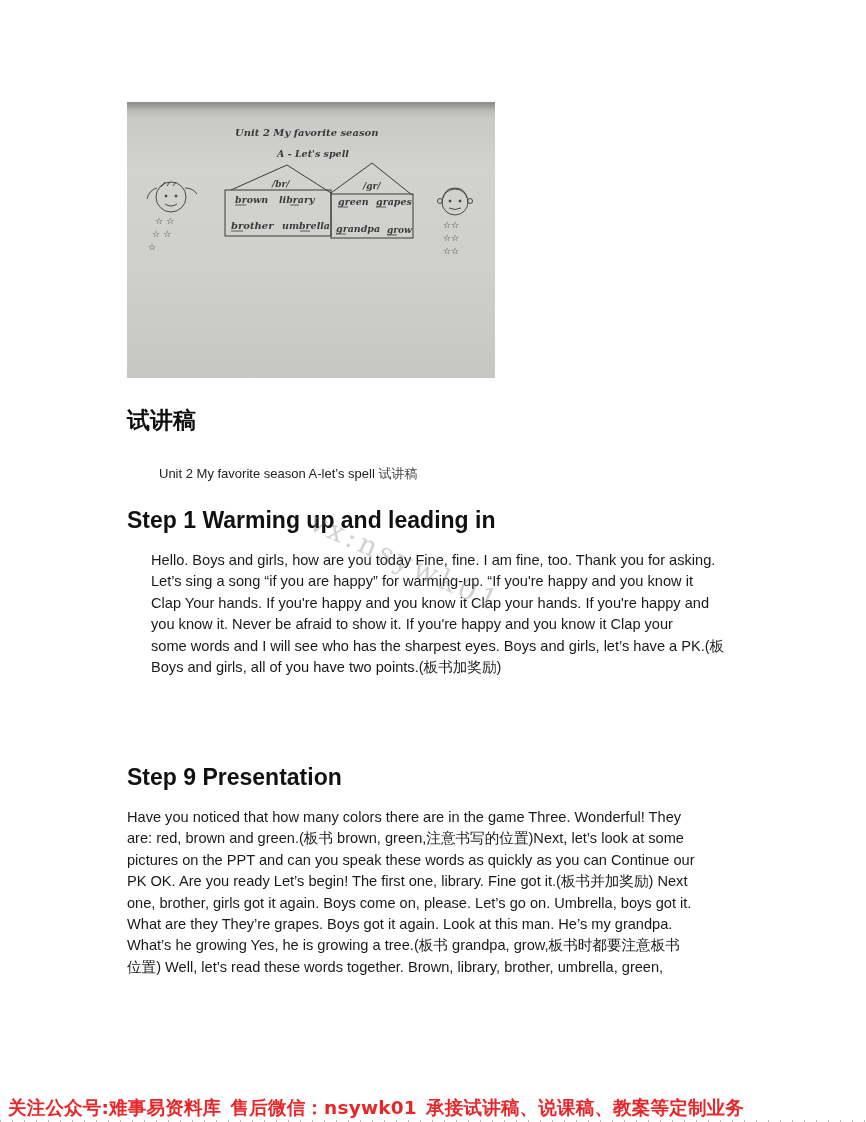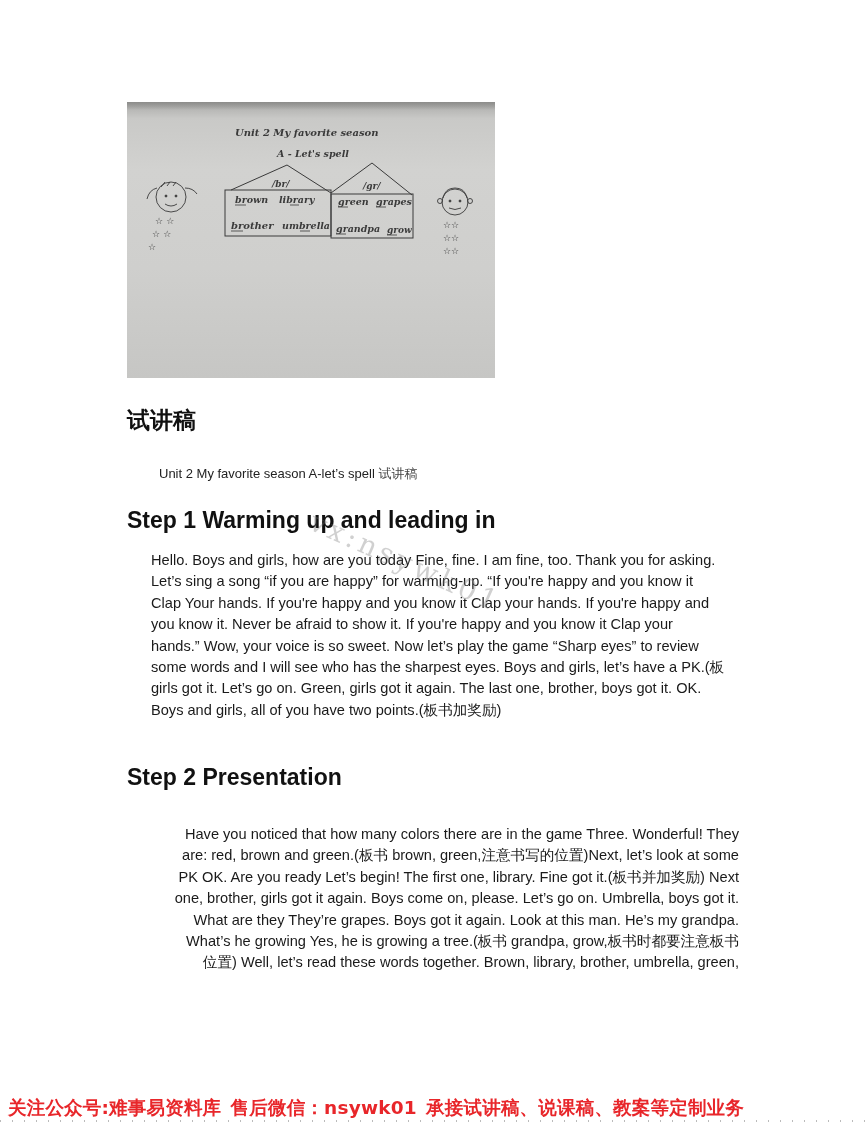--- a/index.html
+++ b/index.html
@@ -32,21 +32,21 @@
       position: absolute; left: 127px;
       font-weight: bold; font-size: 23px; color: #111;
     }
     .step1-heading { top: 507px; }
     .step2-heading { top: 764px; }
     .para {
       position: absolute; left: 127px; width: 612px;
       font-size: 14.6px; line-height: 21.4px; color: #1a1a1a;
     }
     .para1 { top: 550px; margin-left: 24px; }
-    .para2 { top: 824px; text-align: right; }
+    .para2 { top: 807px; }
     .para .line { display: block; white-space: nowrap; }
 
     .watermark {
       position: absolute; left: 318px; top: 505px;
       font-family: "DejaVu Serif", serif; font-size: 28px; color: rgba(120,120,120,0.35);
       transform: rotate(24deg); transform-origin: left top; letter-spacing: 4px;
       pointer-events: none;
     }
 
     .footer-banner {
@@ -144,30 +144,29 @@
 <div class="subtitle">
   <span>Unit 2 My favorite season A-let’s spell </span><span class="cn">试讲稿</span>
 </div>
 
 <div class="step-heading step1-heading">Step 1 Warming up and leading in</div>
 <div class="para para1">
   <span class="line">Hello. Boys and girls, how are you today Fine, fine. I am fine, too. Thank you for asking.</span>
   <span class="line">Let’s sing a song “if you are happy” for warming-up. “If you're happy and you know it</span>
   <span class="line">Clap Your hands. If you're happy and you know it Clap your hands. If you're happy and</span>
   <span class="line">you know it. Never be afraid to show it. If you're happy and you know it Clap your</span>
-  <span class="line">hands.” Wow, your voice is so sweet. Now let’s play the game “Sharp eyes” to review</span>
   <span class="line">some words and I will see who has the sharpest eyes. Boys and girls, let’s have a PK.(板</span>
-  <span class="line">girls got it. Let’s go on. Green, girls got it again. The last one, brother, boys got it. OK.</span>
   <span class="line">Boys and girls, all of you have two points.(板书加奖励)</span>
 </div>
 
-<div class="step-heading step2-heading">Step 2 Presentation</div>
+<div class="step-heading step2-heading">Step 9 Presentation</div>
 <div class="para para2">
   <span class="line">Have you noticed that how many colors there are in the game Three. Wonderful! They</span>
   <span class="line">are: red, brown and green.(板书 brown, green,注意书写的位置)Next, let’s look at some</span>
+  <span class="line">pictures on the PPT and can you speak these words as quickly as you can Continue our</span>
   <span class="line">PK OK. Are you ready Let’s begin! The first one, library. Fine got it.(板书并加奖励) Next</span>
   <span class="line">one, brother, girls got it again. Boys come on, please. Let’s go on. Umbrella, boys got it.</span>
   <span class="line">What are they They’re grapes. Boys got it again. Look at this man. He’s my grandpa.</span>
   <span class="line">What’s he growing Yes, he is growing a tree.(板书 grandpa, grow,板书时都要注意板书</span>
   <span class="line">位置) Well, let’s read these words together. Brown, library, brother, umbrella, green,</span>
 </div>
 
 <div class="watermark">vx:nsywk01</div>
 
 <div class="footer-banner">

